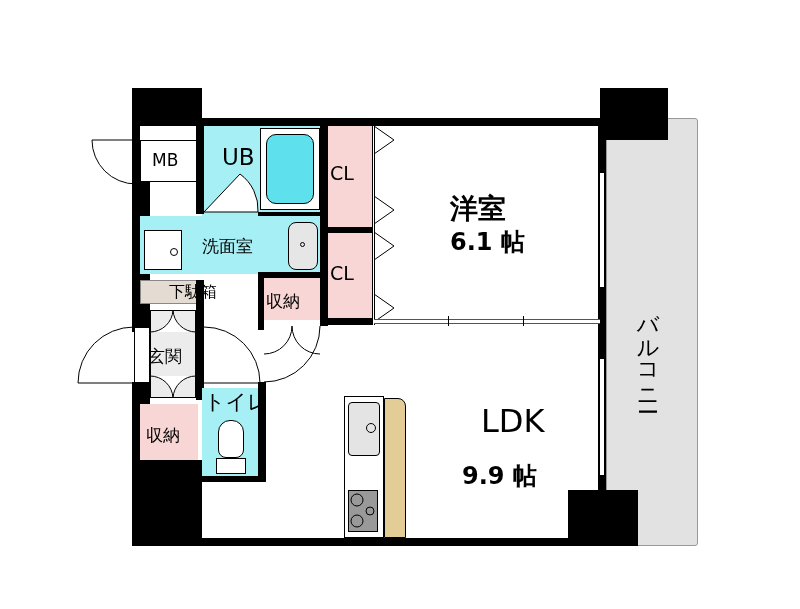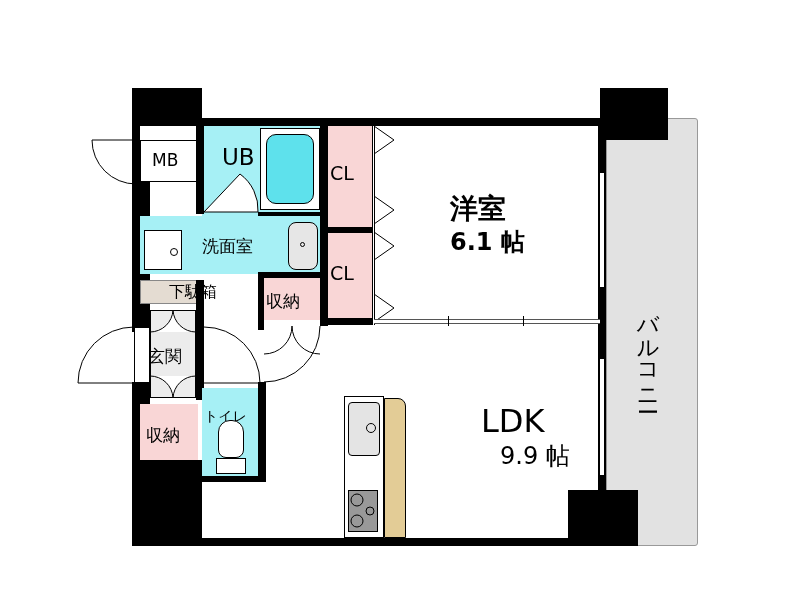--- a/index.html
+++ b/index.html
@@ -105,29 +105,29 @@
   <path d="M0 28 A28 28 0 0 0 28 0 M28 0 A28 28 0 0 0 56 28" fill="none" stroke="#000" stroke-width="1"></path>
   <path d="M0 56 A56 56 0 0 0 56 0" fill="none" stroke="#000" stroke-width="1"></path>
 </svg>
 
 <div class="abs pink" style="left:140px;top:404px;width:58px;height:56px;"></div>
 <div class="lbl" style="left:146px;top:424px;font-size:17px;">収納</div>
 
 <div class="abs wall" style="left:258px;top:382px;width:8px;height:100px;"></div>
 <div class="abs blue" style="left:202px;top:388px;width:56px;height:88px;"></div>
 <div class="abs wall" style="left:200px;top:476px;width:66px;height:6px;"></div>
-<div class="lbl" style="left:204px;top:408px;font-size:14px;">トイレ</div>
+<div class="lbl" style="left:204px;top:388px;font-size:21px;">トイレ</div>
 <div class="abs" style="left:218px;top:420px;width:26px;height:38px;background:#fff;border:1px solid #000;border-radius:12px 12px 8px 8px;"></div>
 <div class="abs" style="left:216px;top:458px;width:30px;height:16px;background:#fff;border:1px solid #000;"></div>
 
 <div class="abs" style="left:344px;top:396px;width:40px;height:142px;background:#fff;border:1px solid #000;"></div>
 <div class="abs" style="left:348px;top:402px;width:32px;height:54px;background:#e4e4e4;border:1.5px solid #000;border-radius:4px;"></div>
 <div class="abs" style="left:366px;top:423px;width:10px;height:10px;border:1px solid #000;border-radius:50%;"></div>
 <div class="abs" style="left:348px;top:490px;width:30px;height:42px;background:#999;border:1px solid #000;"></div>
 <svg style="left:348px;top:490px;" width="30" height="42">
   <circle cx="9" cy="10" r="6" fill="none" stroke="#000"></circle>
   <circle cx="9" cy="31" r="6" fill="none" stroke="#000"></circle>
   <circle cx="22" cy="21" r="4" fill="none" stroke="#000"></circle>
 </svg>
 <div class="abs" style="left:384px;top:398px;width:22px;height:140px;background:#e3cc96;border:1px solid #000;border-radius:0 8px 0 0;"></div>
 
 <div class="lbl" style="left:481px;top:402px;font-size:32px;">LDK</div>
-<div class="lbl" style="left:462px;top:440px;font-size:24px;font-weight:normal;margin-left:38px;">9.9 帖</div>
+<div class="lbl" style="left:462px;top:460px;font-size:24px;font-weight:bold;">9.9 帖</div>
 
 </body></html>

